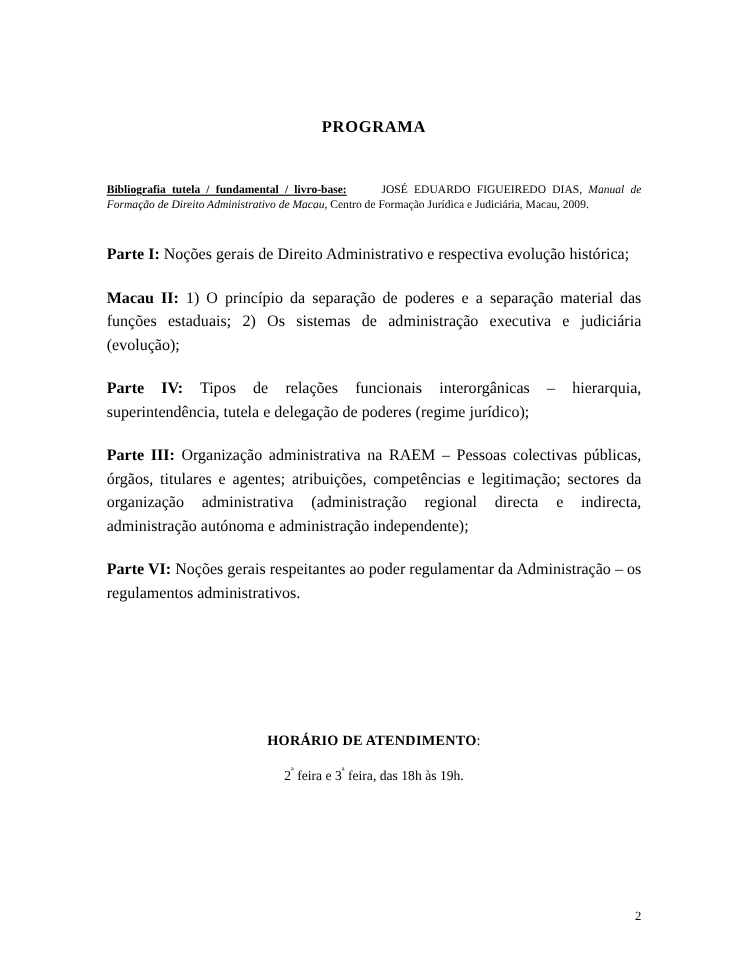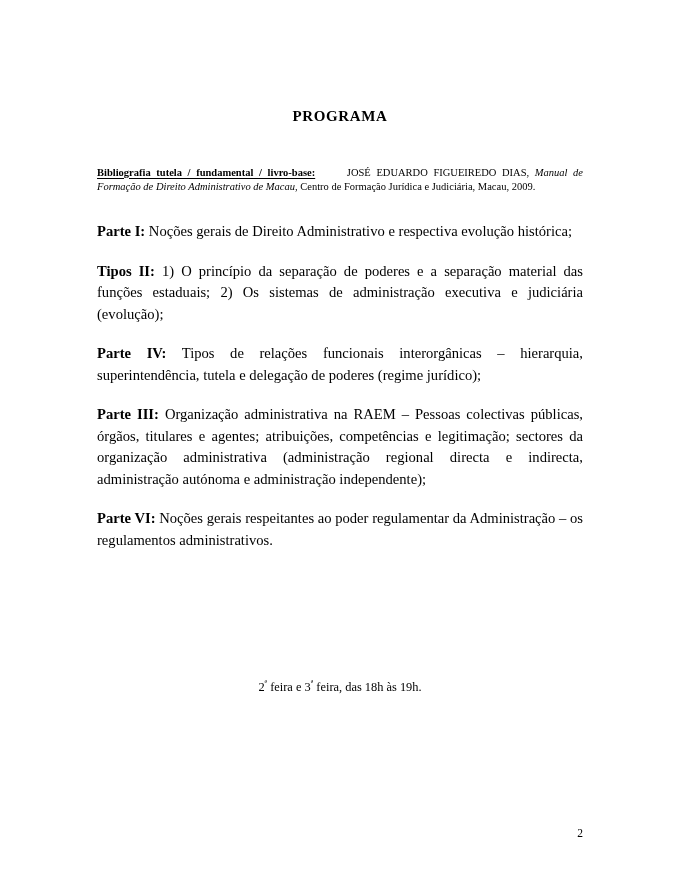--- a/index.html
+++ b/index.html
@@ -137,31 +137,32 @@
   <div class="content">
 
     <h1 class="doc-title">PROGRAMA</h1>
 
     <p class="biblio"><span class="biblio-lead">Bibliografia tutela / fundamental / livro-base:</span> <span class="biblio-author">JOSÉ EDUARDO FIGUEIREDO DIAS,</span> <span class="biblio-work">Manual de Formação de Direito Administrativo de Macau</span><span class="biblio-pub">, Centro de Formação Jurídica e Judiciária, Macau, 2009.</span></p>
 
     <div class="parts">
 
       <p class="part"><span class="part-label">Parte I:</span><span> Noções gerais de Direito Administrativo e respectiva evolução histórica;</span></p>
 
-      <p class="part"><span class="part-label">Tipos II:</span><span> 1) O princípio da separação de poderes e a separação material das funções estaduais; 2) Os sistemas de administração executiva e judiciária (evolução);</span></p>
+      <p class="part"><span class="part-label">Macau II:</span><span> 1) O princípio da separação de poderes e a separação material das funções estaduais; 2) Os sistemas de administração executiva e judiciária (evolução);</span></p>
 
       <p class="part"><span class="part-label">Parte IV:</span><span> Tipos de relações funcionais interorgânicas – hierarquia, superintendência, tutela e delegação de poderes (regime jurídico);</span></p>
 
       <p class="part"><span class="part-label">Parte III:</span><span> Organização administrativa na RAEM – Pessoas colectivas públicas, órgãos, titulares e agentes; atribuições, competências e legitimação; sectores da organização administrativa (administração regional directa e indirecta, administração autónoma e administração independente);</span></p>
 
 
       <p class="part"><span class="part-label">Parte VI:</span><span> Noções gerais respeitantes ao poder regulamentar da Administração – os regulamentos administrativos.</span></p>
 
     </div>
 
     <div class="schedule">
+      <div class="schedule-title"><span>HORÁRIO DE ATENDIMENTO</span><span class="colon">:</span></div>
       <div class="schedule-hours"><span>2</span><span class="ord">ª</span><span> feira e 3</span><span class="ord">ª</span><span> feira, das 18h às 19h.</span></div>
     </div>
 
     <div class="page-number">2</div>
 
   </div>
 </div>
 
 </body></html>

